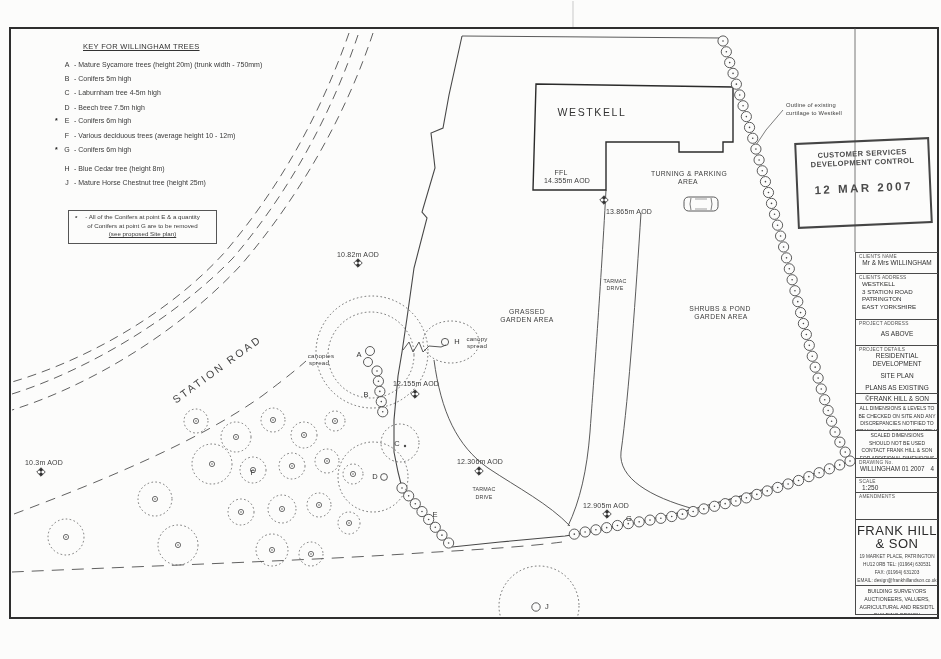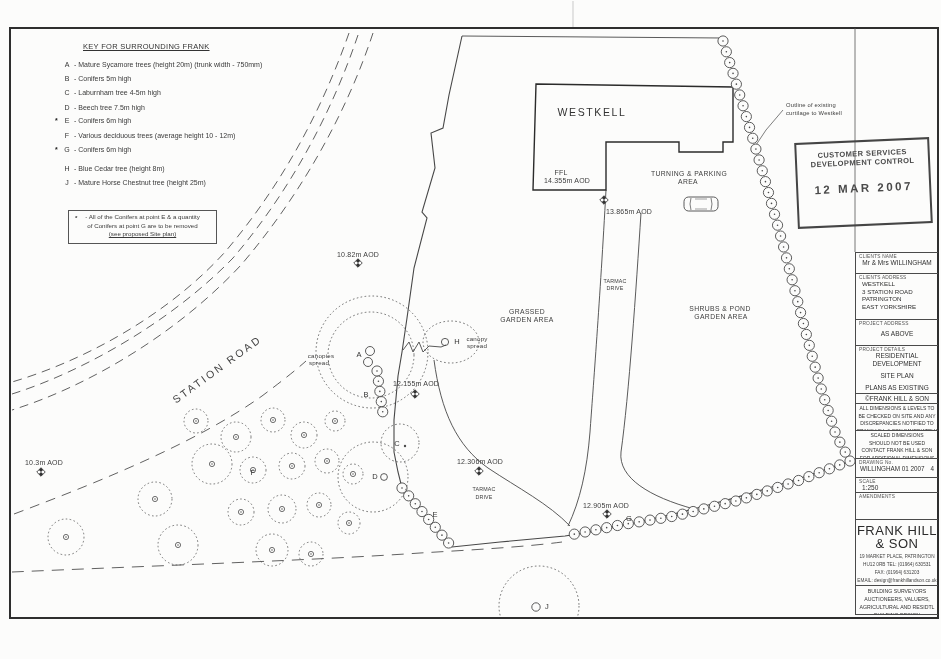--- a/index.html
+++ b/index.html
@@ -345,21 +345,21 @@
           <path fill="#333" d="M0,0 h3 v3 h-3 z"></path>
         </g>
         <g transform="translate(41,472) rotate(45)">
           <path fill="#fff" stroke="#333" stroke-width="0.8" d="M-3,-3 h6 v6 h-6 z"></path>
           <path fill="#333" d="M-3,-3 h3 v3 h-3 z"></path>
           <path fill="#333" d="M0,0 h3 v3 h-3 z"></path>
         </g>
       </g>
   </svg>
 
-  <div class="ktitle">KEY FOR SURROUNDING FRANK</div>
+  <div class="ktitle">KEY FOR WILLINGHAM TREES</div>
   <div class="ki" style="top:61px"><span class="star"></span><span class="kl">A</span><span class="kd">- Mature Sycamore trees (height 20m) (trunk width - 750mm)</span></div>
   <div class="ki" style="top:75px"><span class="star"></span><span class="kl">B</span><span class="kd">- Conifers 5m high</span></div>
   <div class="ki" style="top:89px"><span class="star"></span><span class="kl">C</span><span class="kd">- Laburnham tree 4-5m high</span></div>
   <div class="ki" style="top:104px"><span class="star"></span><span class="kl">D</span><span class="kd">- Beech tree 7.5m high</span></div>
   <div class="ki" style="top:117px"><span class="star">*</span><span class="kl">E</span><span class="kd">- Conifers 6m high</span></div>
   <div class="ki" style="top:132px"><span class="star"></span><span class="kl">F</span><span class="kd">- Various deciduous trees (average height 10 - 12m)</span></div>
   <div class="ki" style="top:146px"><span class="star">*</span><span class="kl">G</span><span class="kd">- Conifers 6m high</span></div>
   <div class="ki" style="top:165px"><span class="star"></span><span class="kl">H</span><span class="kd">- Blue Cedar tree (height 8m)</span></div>
   <div class="ki" style="top:179px"><span class="star"></span><span class="kl">J</span><span class="kd">- Mature Horse Chestnut tree (height 25m)</span></div>
 

